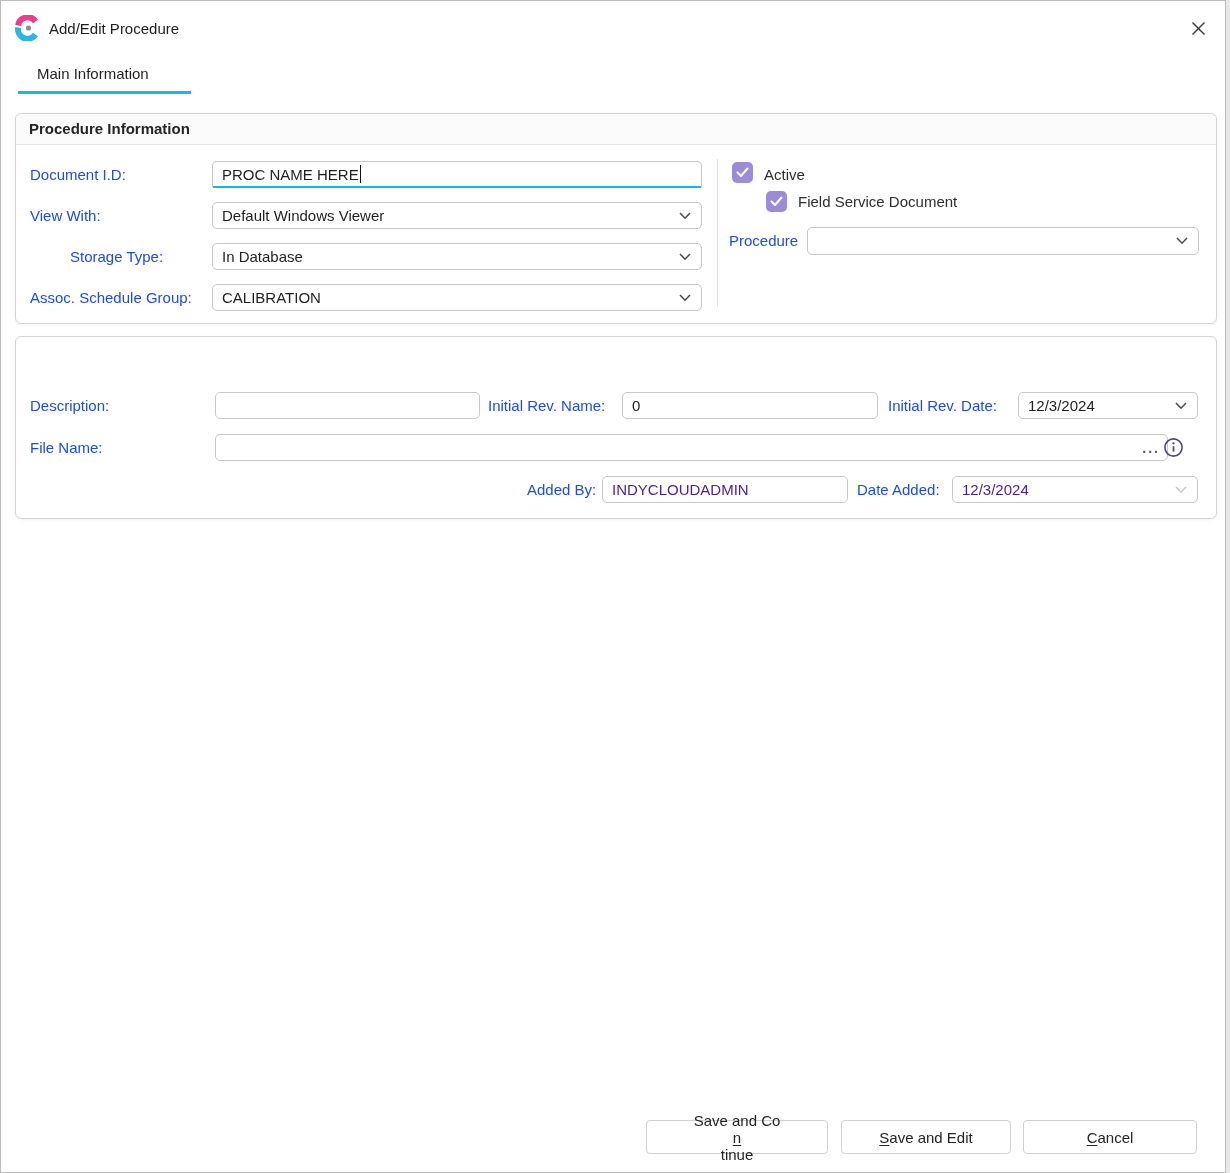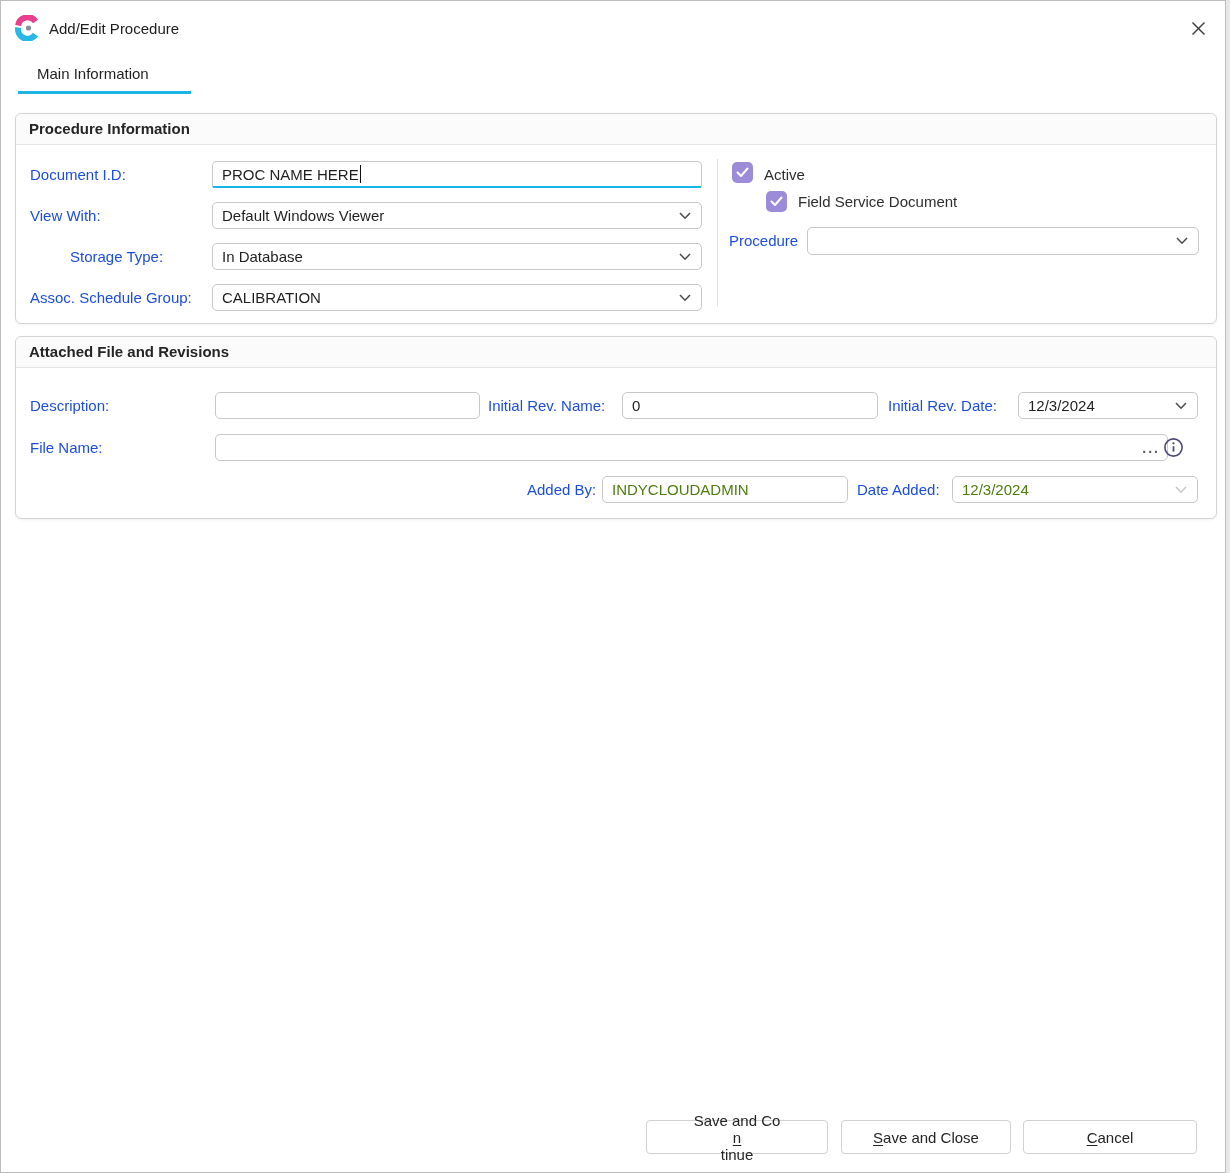--- a/index.html
+++ b/index.html
@@ -28,21 +28,21 @@
   
   .field-label { position:absolute; font-size:15px; color:#1d4ed8; line-height:27px; white-space:nowrap; }
   .input, .combo {
     position:absolute; height:27px; background:#fff; border:1px solid #c9c6cc; border-radius:5px;
     font-size:15px; color:#1f1f1f; display:flex; align-items:center; padding:0 9px; overflow:hidden;
   }
   .combo { padding-right:36px; cursor:pointer; }
   .combo .chev { position:absolute; right:10px; top:50%; margin-top:-4px; }
   .focused { border-bottom:2px solid #17b4e8; border-radius:5px 5px 2px 2px;text-align:center; }
   .caret { display:inline-block; width:1px; height:18px; background:#111; margin-left:1px; }
-  .disabled-field { color:#4d7c0f; }
+  .disabled-field { color:#4c1d95; }
   .disabled-field .chev polyline { stroke:#c7c7c7; }
   
   .checkrow { position:absolute; display:flex; align-items:center; gap:11px; cursor:pointer; }
   .checkbox { width:21px; height:21px; border-radius:5px; background:#9b8bd8;
     display:flex; align-items:center; justify-content:center; }
   .check-label { font-size:15px; color:#2e2e2e; }
   .v-divider { position:absolute; width:1px; background:#e3e0e4; }
   
   .browse-btn { position:absolute; right:7px; top:0; height:100%; display:flex; align-items:center;
     color:#5a5a5a; letter-spacing:2px; font-weight:bold; cursor:pointer; font-size:14px; }
@@ -135,21 +135,20 @@
     <div class="field-label" style="left:713px; top:113px; line-height:28px;">Procedure</div>
     <div class="combo" style="left:791px; top:113px; width:392px; height:28px;">
       <span></span>
       <svg class="chev" width="12" height="8" viewBox="0 0 12 8">
         <polyline points="1,1 6,6.2 11,1" fill="none" stroke="#4a4a4a" stroke-width="1.5"></polyline>
         </svg>
     </div>
   </div>
 
   <div class="groupbox gb-attached">
-    <div class="gb-header">Attached File and Revisions</div>
 
     <div class="field-label" style="left:14px; top:55px;">Description:</div>
     <div class="input" style="left:199px; top:55px; width:265px;">
       <span></span>
     </div>
 
     <div class="field-label" style="left:472px; top:55px;">Initial Rev. Name:</div>
     <div class="input" style="left:606px; top:55px; width:256px;">
       <span>0</span>
     </div>
@@ -190,21 +189,21 @@
   </div>
 
   <div class="btn btn-save-continue">
     <span>Save and Co</span>
       <span class="accel">n</span>
       <span>tinue</span>
   </div>
   <div class="btn btn-save-close">
     <span></span>
       <span class="accel">S</span>
-      <span>ave and Close</span>
+      <span>ave and Edit</span>
   </div>
   <div class="btn btn-cancel">
     <span></span>
       <span class="accel">C</span>
       <span>ancel</span>
   </div>
 
 </div>
 
 </body></html>

